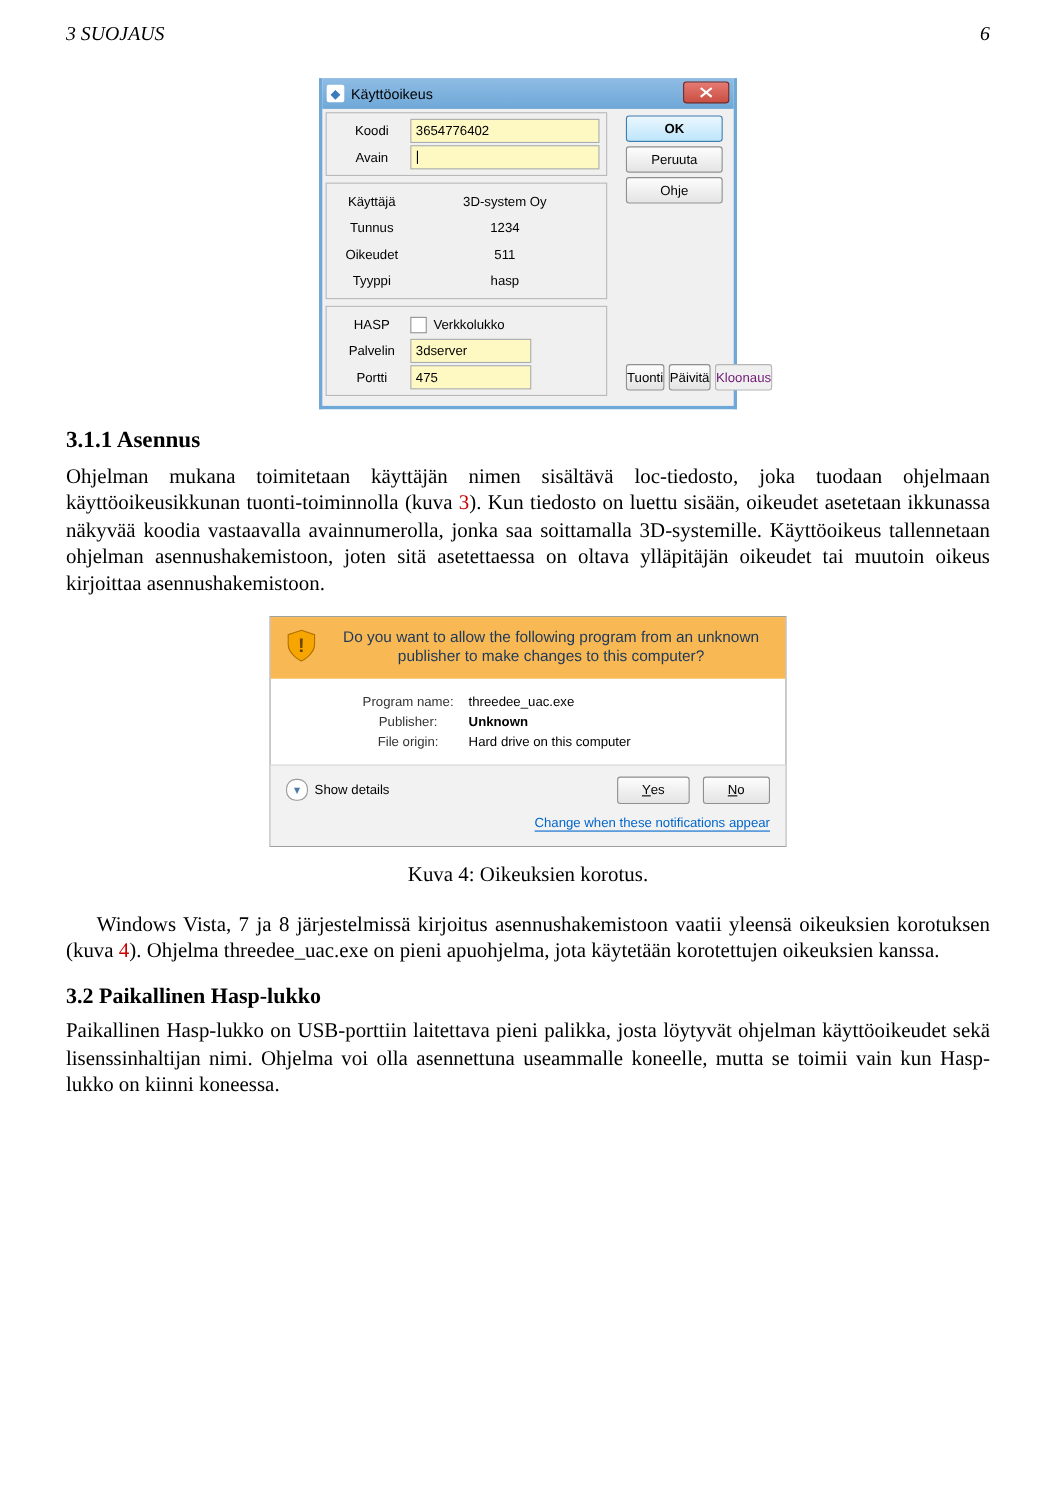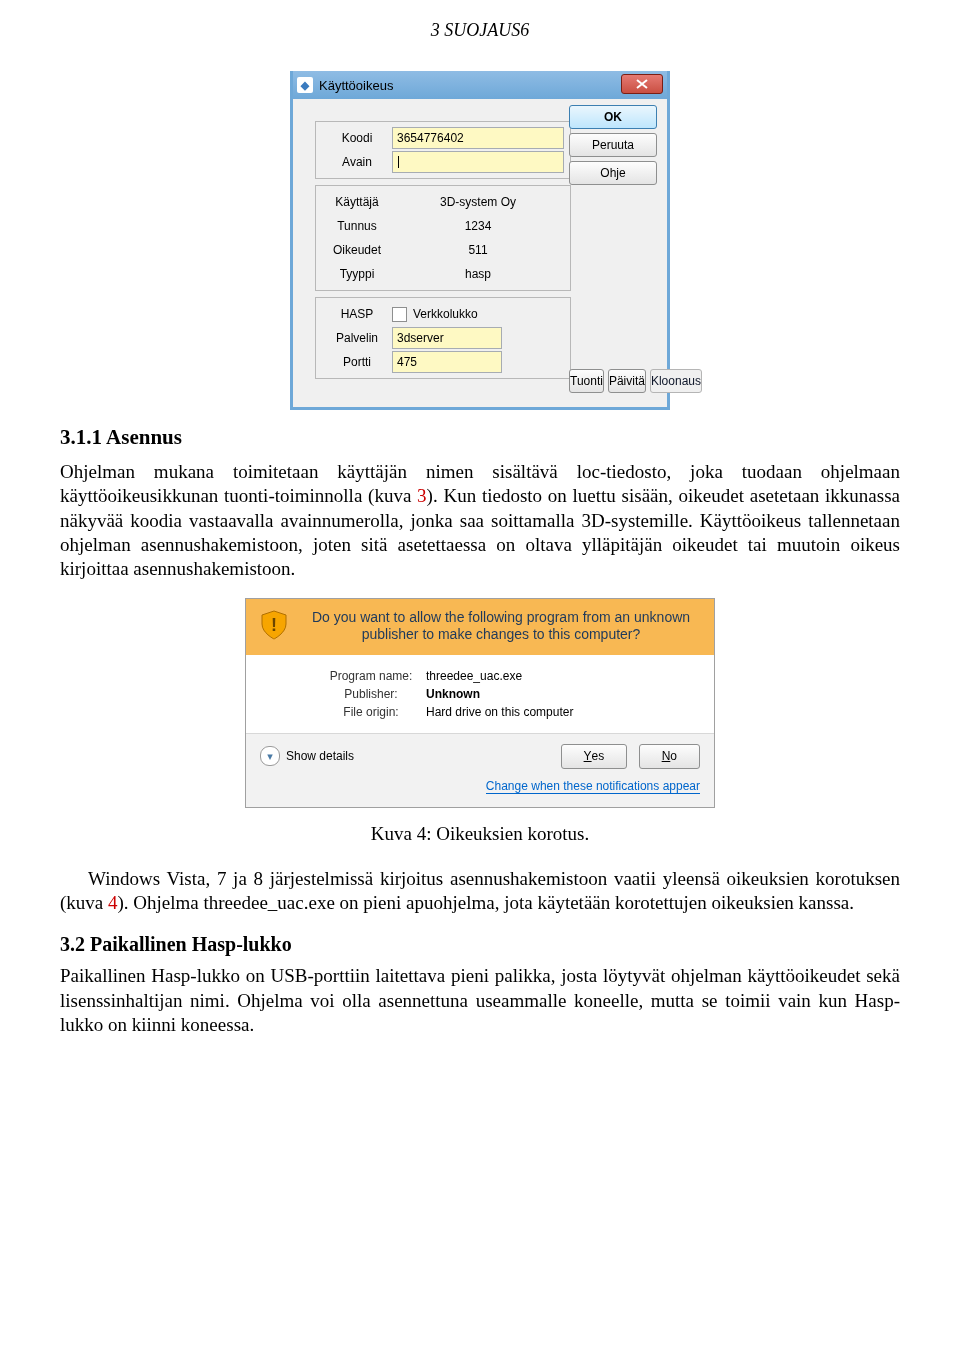--- a/index.html
+++ b/index.html
@@ -9,21 +9,21 @@
     font-family: "Times New Roman", Times, serif;
     color: #000;
     width: 960px;
   }
   .page {
     padding: 20px 60px 60px 60px;
     box-sizing: border-box;
   }
   .header-running {
     display: flex;
-    justify-content: center;
+    justify-content: space-between;
     font-size: 18px;
     font-style: italic;
     margin-bottom: 30px;
   }
   .fig-wrap {
     text-align: center;
     margin: 10px 0 15px 0;
   }
   .caption {
     text-align: center;
@@ -73,21 +73,21 @@
     width:16px; height:16px; background:#fff; border-radius:2px; margin-right:6px;
     display:inline-flex;align-items:center;justify-content:center;color:#3a7bbf;font-weight:bold;font-size:11px;
   }
   .dlg1-titlebar .t-text { color:#000; font-size:13px; }
   .dlg1-close {
     position:absolute; right:4px; top:3px; width:40px; height:18px;
     background: linear-gradient(#e67a73,#c94f42);
     border:1px solid #7a1e14; border-radius:3px;
     display:flex;align-items:center;justify-content:center;color:#fff;font-weight:bold;
   }
-  .dlg1-body { padding:22px; }
+  .dlg1-body { padding:3px; }
   .dlg1-panel {
     border:1px solid #b8b8b8;
     background:#f0f0f0;
     margin-bottom:6px;
     padding:4px 6px;
   }
   .dlg1-row { display:flex; align-items:center; height:24px; }
   .dlg1-row .lab { width:70px; }
   .dlg1-row .val { flex:1; }
   .dlg1-inset {
@@ -102,21 +102,21 @@
     display:flex; flex-direction:column; gap:4px;
   }
   .dlg1-wrap { position:relative; }
   .dlg1-btn {
     height:22px; width:86px;
     background: linear-gradient(#fdfdfd,#e4e4e4);
     border:1px solid #8e8f8f; border-radius:3px;
     font-size:12px; display:flex;align-items:center;justify-content:center;
   }
   .dlg1-btn.blue { border-color:#3c7fb1; background:linear-gradient(#eaf6fd,#bee6fd);font-weight:bold; }
-  .dlg1-btn.dis { color:#0f172a; border-color:#b5b5b5; background:#f0f0f0; }
+  .dlg1-btn.dis { color:#701a75; border-color:#b5b5b5; background:#f0f0f0; }
   .dlg1-left-col { width:256px; }
   .dlg1-chk {
     width:13px;height:13px;border:1px solid #8e8f8f;background:#fff;margin-right:6px;display:inline-block;
   }
 
   
   .uac {
     width:470px; margin:0 auto;
     font-family:"Segoe UI", Tahoma, sans-serif;
     font-size:12px;

